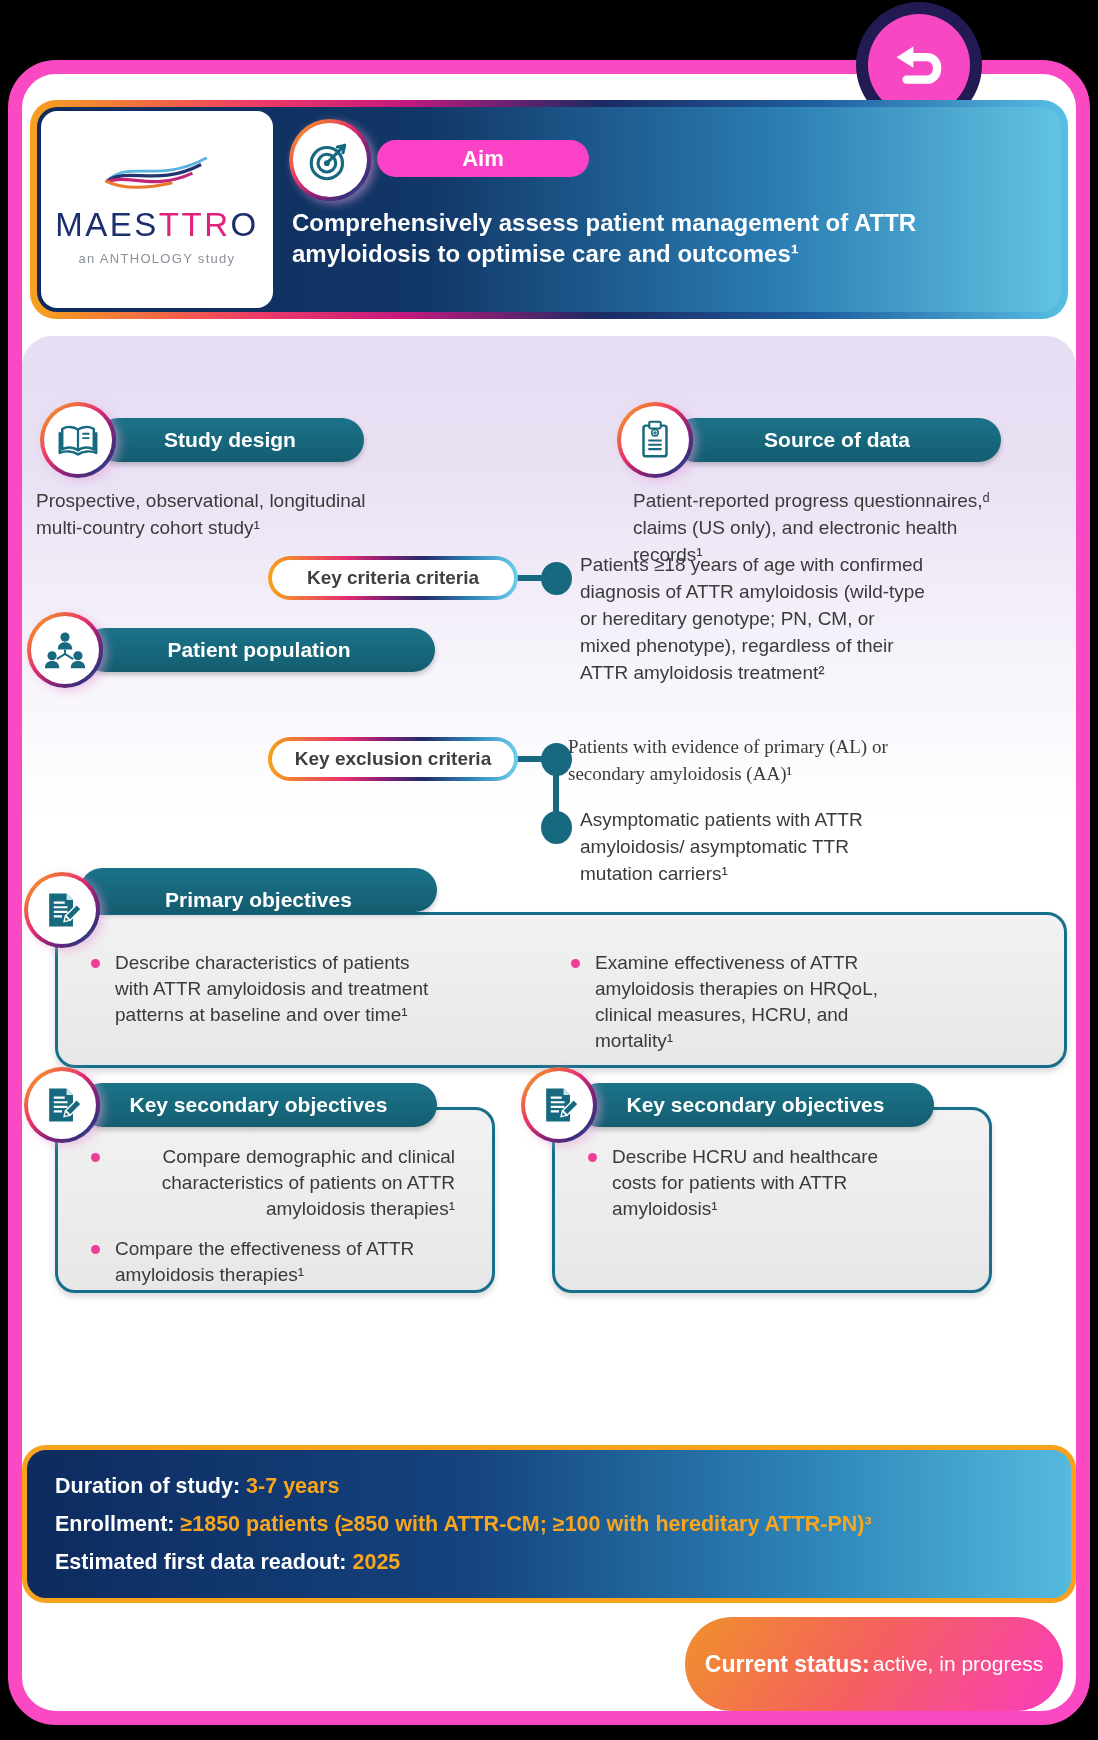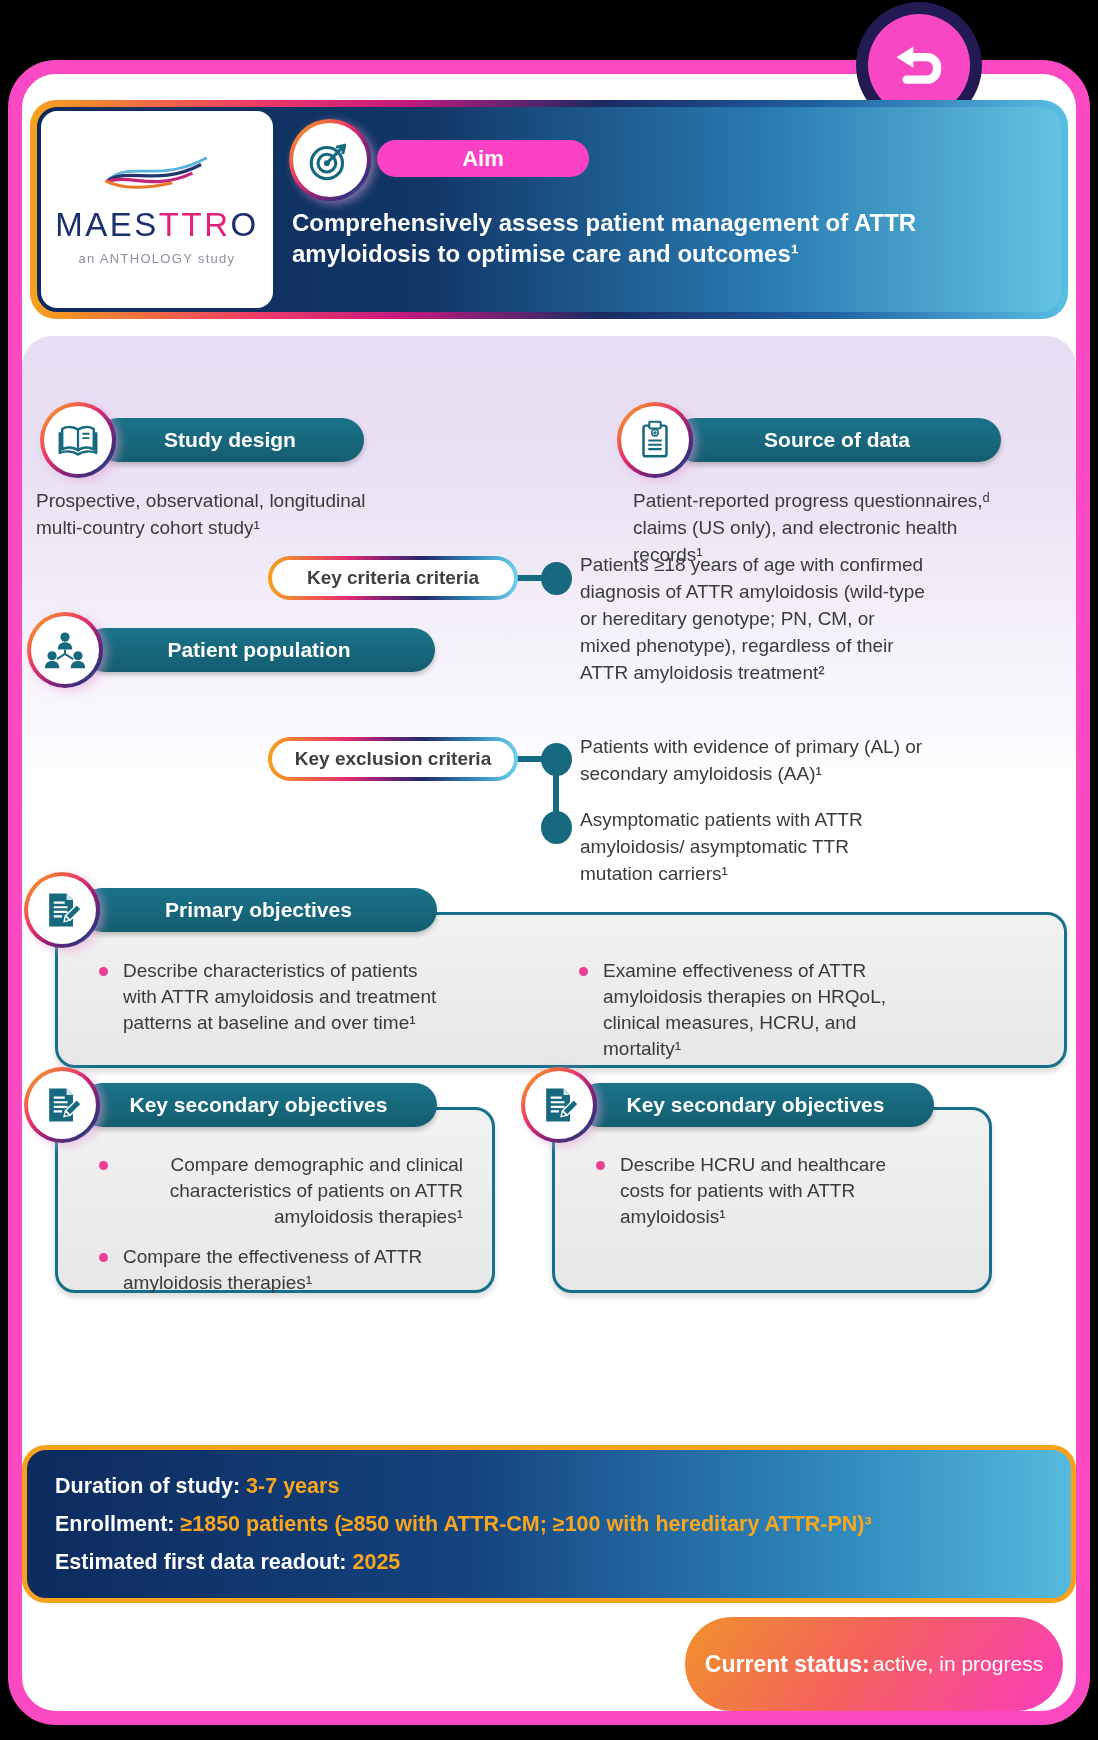--- a/index.html
+++ b/index.html
@@ -95,21 +95,21 @@
   .h-line { height:6px; background:#16697f; }
   .v-line { width:6px; background:#16697f; }
   .dot { width:31px; height:33px; border-radius:50%; background:#16697f; }
 
   
   .obj-box {
     box-sizing:border-box; border:3px solid #17708b; border-radius:20px;
     background:linear-gradient(180deg,#f2f2f2,#e7e7e7);
     box-shadow:0 4px 6px rgba(0,0,0,.15); z-index:1;
   }
-  ul.bullets { list-style:none; margin:12px; padding:0; }
+  ul.bullets { list-style:none; margin:4px; padding:0; }
   ul.bullets li { position:relative; padding-left:26px; color:#3a3a3a; font-size:19px; line-height:26px; margin-bottom:14px; }
   ul.bullets li .b-dot { position:absolute; left:2px; top:9px; width:9px; height:9px; border-radius:50%; background:#ee3d96; }
 
   
   .banner {
     left:22px; top:1445px; width:1054px; height:158px; box-sizing:border-box;
     border:5px solid #f6a21c; border-radius:24px;
     background:linear-gradient(90deg,#0d2b5e 0%,#14437e 42%,#2e86ba 76%,#55bade 100%);
     display:flex; flex-direction:column; justify-content:center; gap:13px; padding:0 28px;
   }
@@ -235,37 +235,37 @@
 
   <div class="abs criteria-pill" style="left:268px; top:737px;">
     <div class="cp-inner">
         <span>Key exclusion criteria</span>
       </div>
   </div>
   <div class="abs h-line" style="left:512px; top:756px; width:38px;"></div>
   <div class="abs v-line" style="left:553px; top:759px; height:70px;"></div>
   <div class="abs dot" style="left:541px; top:743px;"></div>
   <div class="abs dot" style="left:541px; top:811px;"></div>
-  <div class="abs body-text" style="left:580px; top:733px; width:345px;">Patients with evidence of primary (AL) or secondary amyloidosis (AA)¹</div>
+  <div class="abs body-text" style="left:568px; top:733px; width:345px;font-family:Liberation Serif, serif;">Patients with evidence of primary (AL) or secondary amyloidosis (AA)¹</div>
   <div class="abs body-text" style="left:580px; top:806px; width:340px;">Asymptomatic patients with ATTR amyloidosis/ asymptomatic TTR mutation carriers¹</div>
 
   <div class="abs icon-circle c76" style="left:24px; top:872px; z-index:4;">
     <div class="ic-inner">
       <svg width="44" height="44" viewBox="0 0 48 48">
         <path d="M10 6 h19 l7 7 v29 H10 Z" fill="#16697f"></path>
         <path d="M29 6 l7 7 h-7 Z" fill="#cfe3ea"></path>
         <path d="M15 16 h12 M15 21 h15 M15 26 h15 M15 31 h9" stroke="#fff" stroke-width="2.4"></path>
         <g transform="rotate(45 34 29)">
           <rect x="30.5" y="17" width="7" height="17" rx="1" fill="#16697f" stroke="#fff" stroke-width="1.5"></rect>
           <path d="M34 40 l-3.5 -5.5 h7 Z" fill="#16697f" stroke="#fff" stroke-width="1.5"></path>
         </g>
       </svg>
     </div>
   </div>
-  <div class="abs teal-pill" style="left:80px; top:888px; width:357px;">
+  <div class="abs teal-pill" style="left:80px; top:868px; width:357px;align-items:flex-end;">
       <span>Primary objectives</span>
     </div>
   <div class="abs obj-box" style="left:55px; top:912px; width:1012px; height:156px;"></div>
   <ul class="abs bullets" style="left:85px; top:946px; width:360px; z-index:2;">
     <li><span class="b-dot"></span><span style="display:inline-block; max-width:330px;">Describe characteristics of patients with ATTR amyloidosis and treatment patterns at baseline and over time¹</span></li>
   </ul>
   <ul class="abs bullets" style="left:565px; top:946px; width:330px; z-index:2;">
     <li><span class="b-dot"></span><span style="display:inline-block; max-width:295px;">Examine effectiveness of ATTR amyloidosis therapies on HRQoL, clinical measures, HCRU, and mortality¹</span></li>
   </ul>
 

